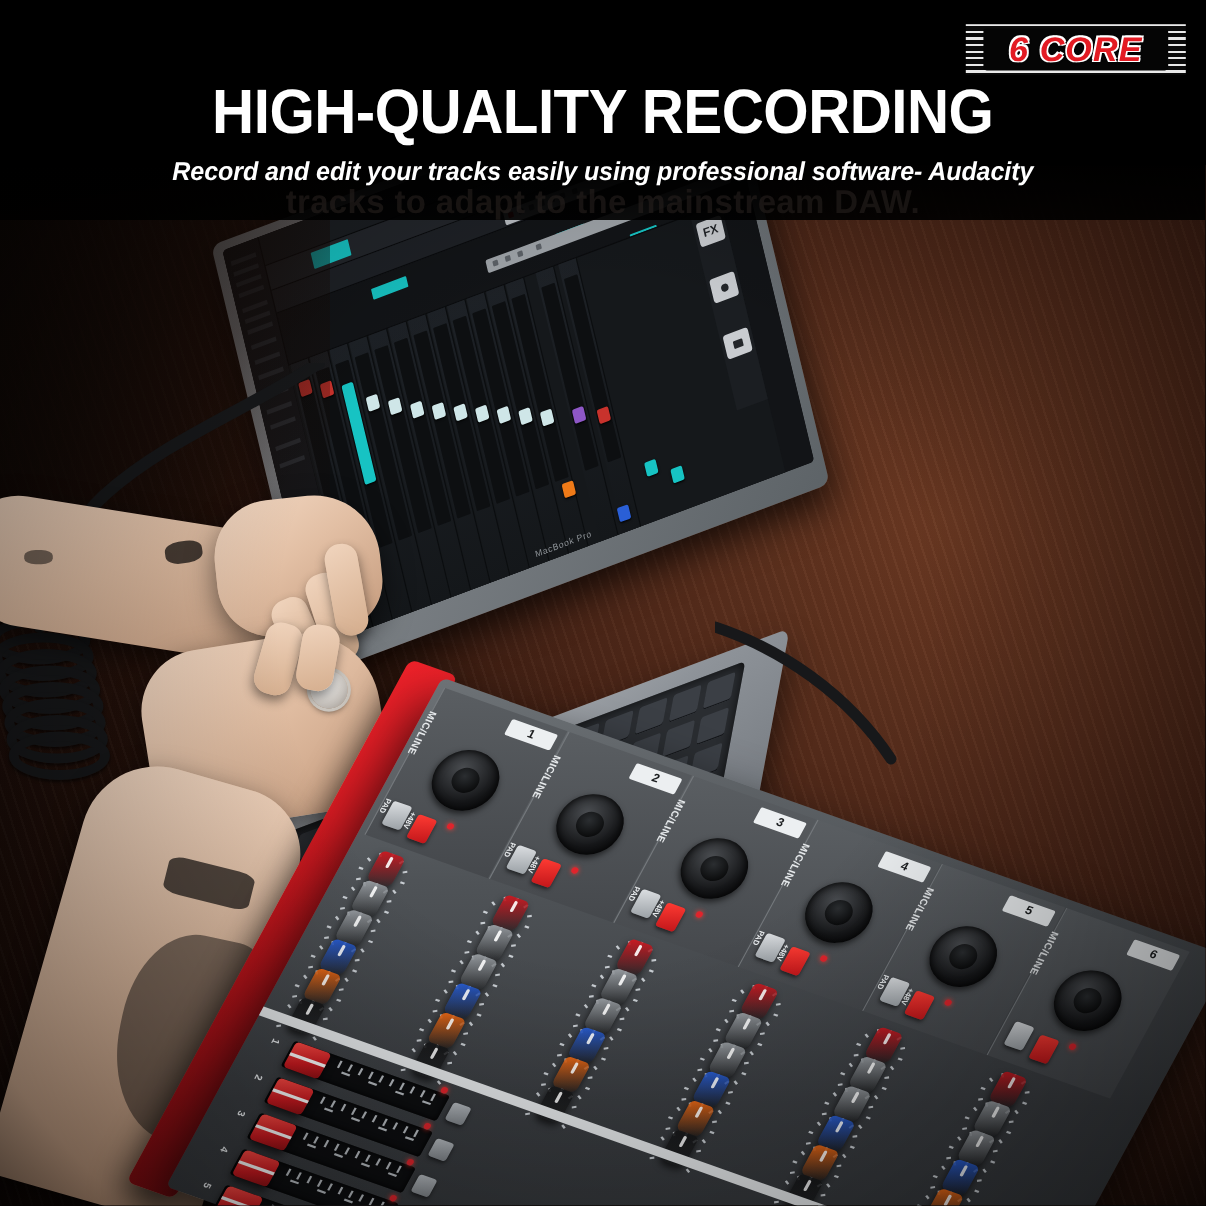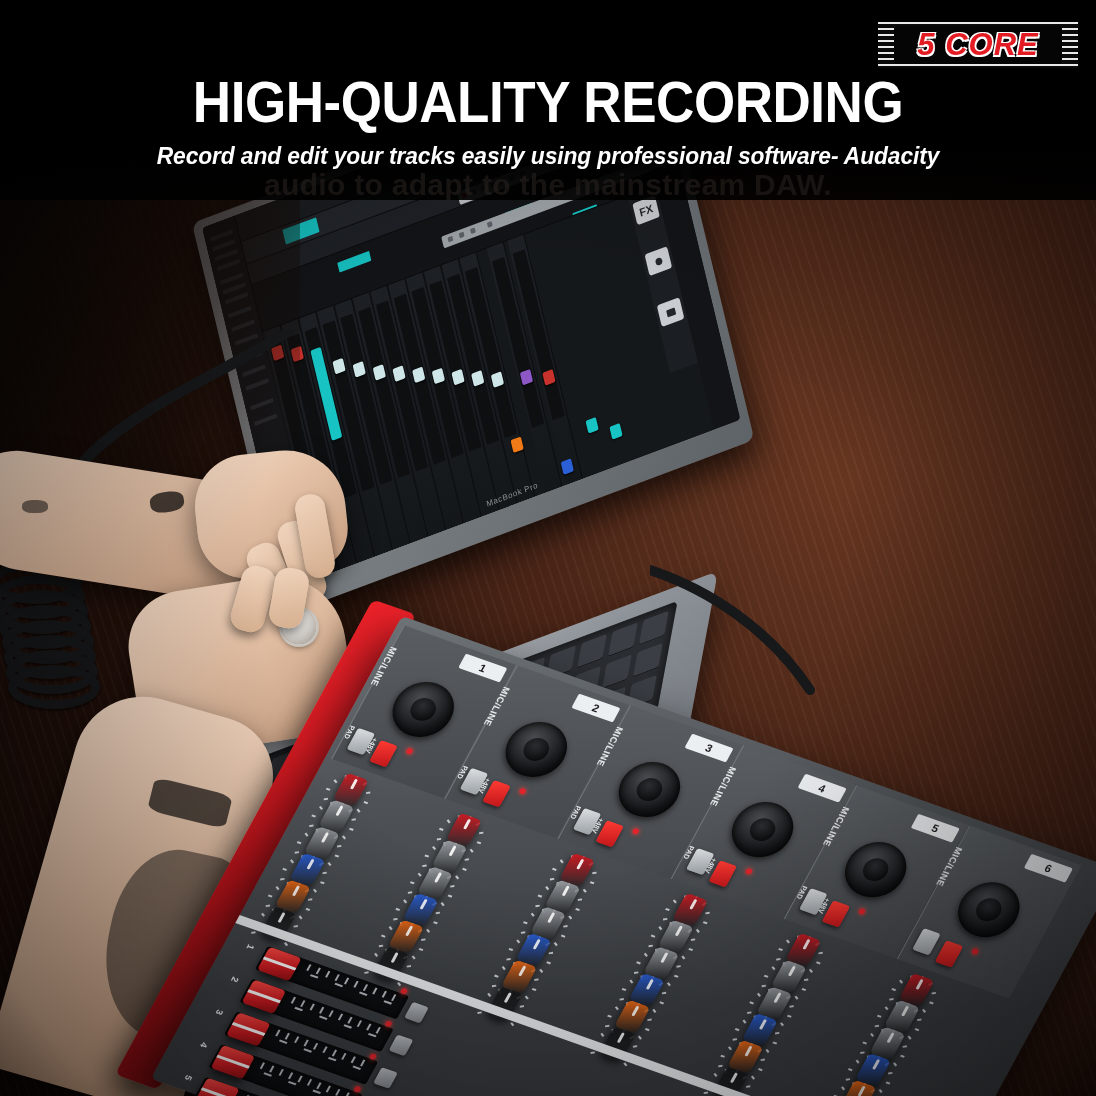--- a/index.html
+++ b/index.html
@@ -972,24 +972,24 @@
 
       <div class="whitediv" style="left:0;top:336px;width:760px;height:9px;"></div>
 
       <div id="level-meter"></div>
     </div>
 
     <div class="vign"></div>
   </div>
 
   <div class="header">
-    <div class="ghost">audio to adapt to the mainstream DAW.</div>
+    <div class="ghost">tracks to adapt to the mainstream DAW.</div>
     <div class="headline">HIGH-QUALITY RECORDING</div>
     <div class="subhead">Record and edit your tracks easily using professional software- Audacity</div>
 
     <div class="logo">
       <div class="lines"></div>
       <div class="blk"></div>
-      <div class="txt">5 CORE</div>
+      <div class="txt">6 CORE</div>
     </div>
   </div>
 
 </div>
 
 </body></html>

